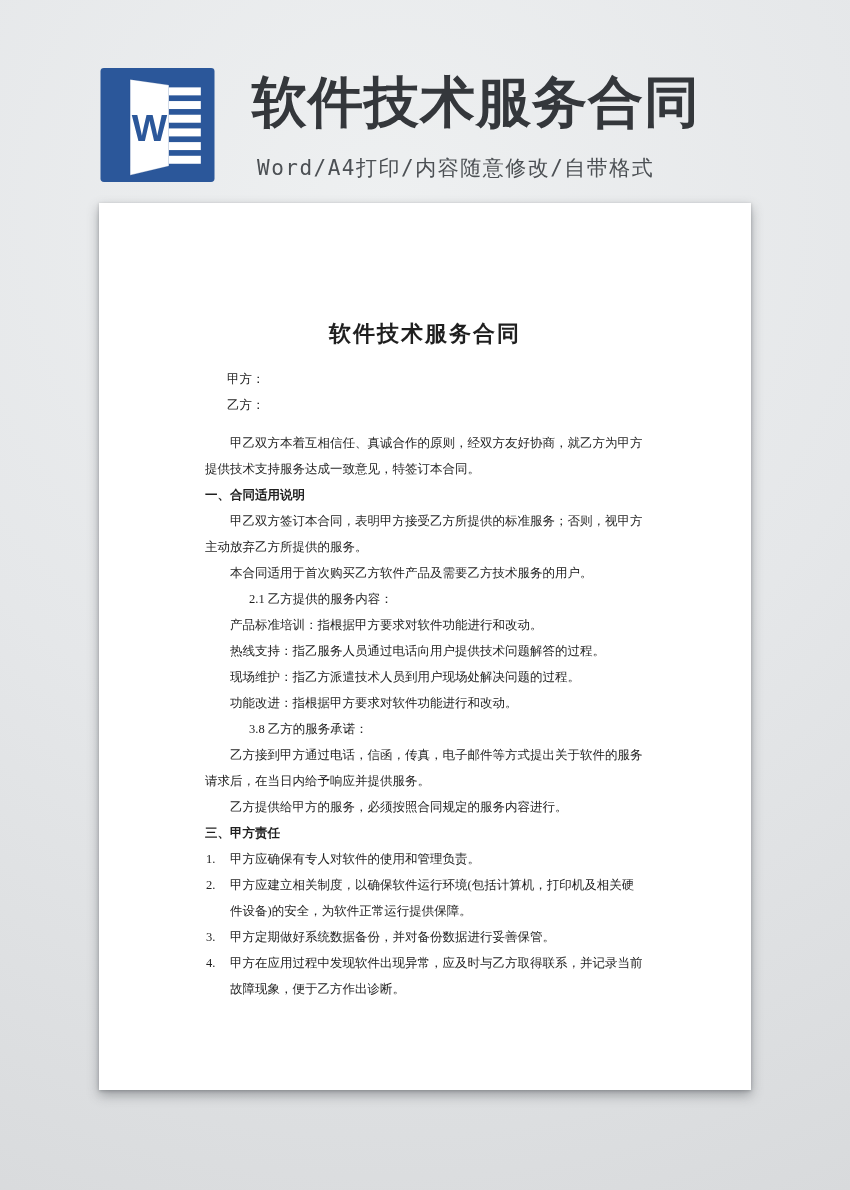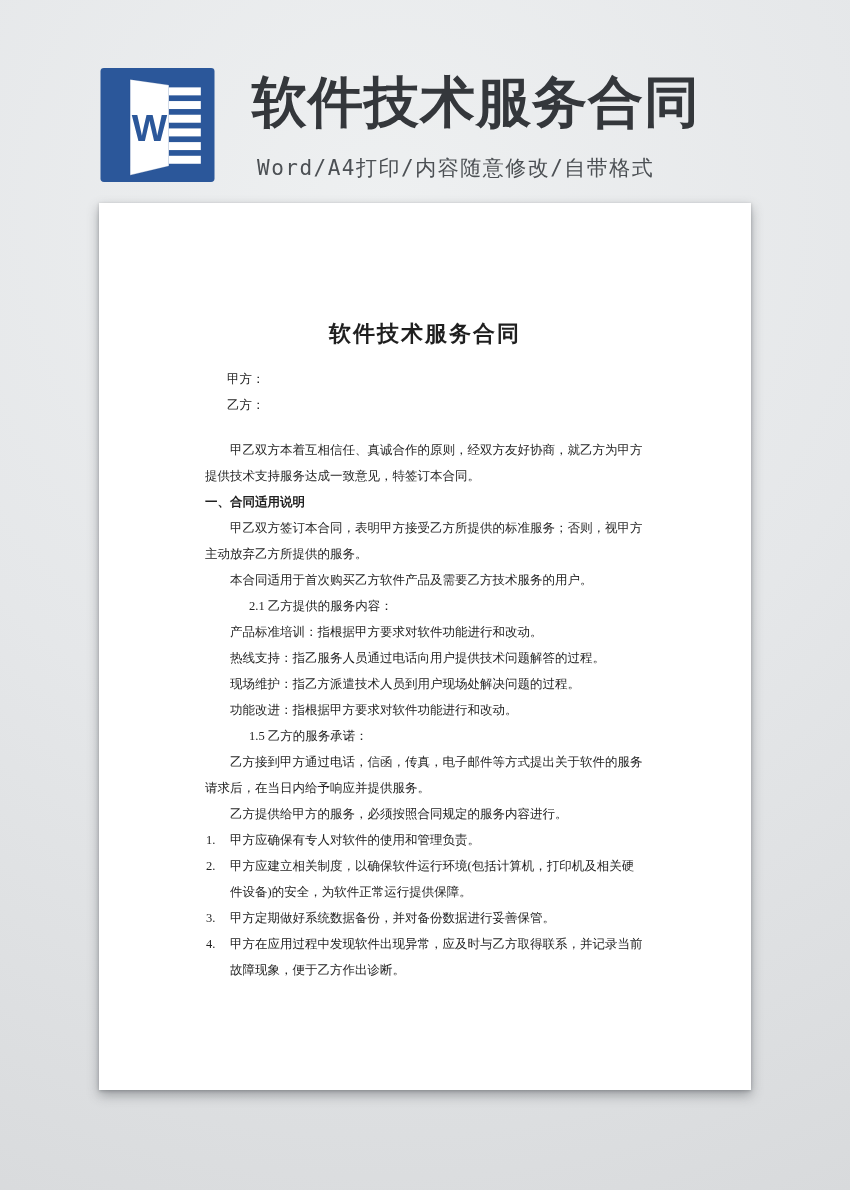--- a/index.html
+++ b/index.html
@@ -64,21 +64,21 @@
     white-space: nowrap;
   }
   .doc-body {
     margin-top: 14px;
     font-size: 12.5px;
     line-height: 26px;
     letter-spacing: 0;
   }
   .party { text-indent: 22px; }
   .para { text-indent: 25px; }
-  .para.first { margin-top: 19px; font-family: Liberation Serif, serif; }
+  .para.first { margin-top: 12px; font-family: Liberation Serif, serif; }
   .flush { text-indent: 0; margin-left: 44px; }
   .hd { font-weight: 700; }
   .li { position: relative; padding-left: 25px; }
   .li-num { position: absolute; left: 1px; top: 0; }
 </style>
 </head>
 <body>
 
 <div class="stage">
 
@@ -112,23 +112,24 @@
 
       <p class="para first">甲乙双方本着互相信任、真诚合作的原则，经双方友好协商，就乙方为甲方提供技术支持服务达成一致意见，特签订本合同。</p>
       <p class="hd">一、合同适用说明</p>
       <p class="para">甲乙双方签订本合同，表明甲方接受乙方所提供的标准服务；否则，视甲方主动放弃乙方所提供的服务。</p>
       <p class="para">本合同适用于首次购买乙方软件产品及需要乙方技术服务的用户。</p>
       <p class="flush">2.1 乙方提供的服务内容：</p>
       <p class="para">产品标准培训：指根据甲方要求对软件功能进行和改动。</p>
       <p class="para">热线支持：指乙服务人员通过电话向用户提供技术问题解答的过程。</p>
       <p class="para">现场维护：指乙方派遣技术人员到用户现场处解决问题的过程。</p>
       <p class="para">功能改进：指根据甲方要求对软件功能进行和改动。</p>
-      <p class="flush">1.5 乙方的服务承诺：</p>
+      <p class="flush">3.8 乙方的服务承诺：</p>
       <p class="para">乙方接到甲方通过电话，信函，传真，电子邮件等方式提出关于软件的服务请求后，在当日内给予响应并提供服务。</p>
       <p class="para">乙方提供给甲方的服务，必须按照合同规定的服务内容进行。</p>
+      <p class="hd">三、甲方责任</p>
 
       <div class="li">
         <span class="li-num">1.</span>
         <span class="li-text">甲方应确保有专人对软件的使用和管理负责。</span>
       </div>
       <div class="li">
         <span class="li-num">2.</span>
         <span class="li-text">甲方应建立相关制度，以确保软件运行环境(包括计算机，打印机及相关硬件设备)的安全，为软件正常运行提供保障。</span>
       </div>
       <div class="li">

